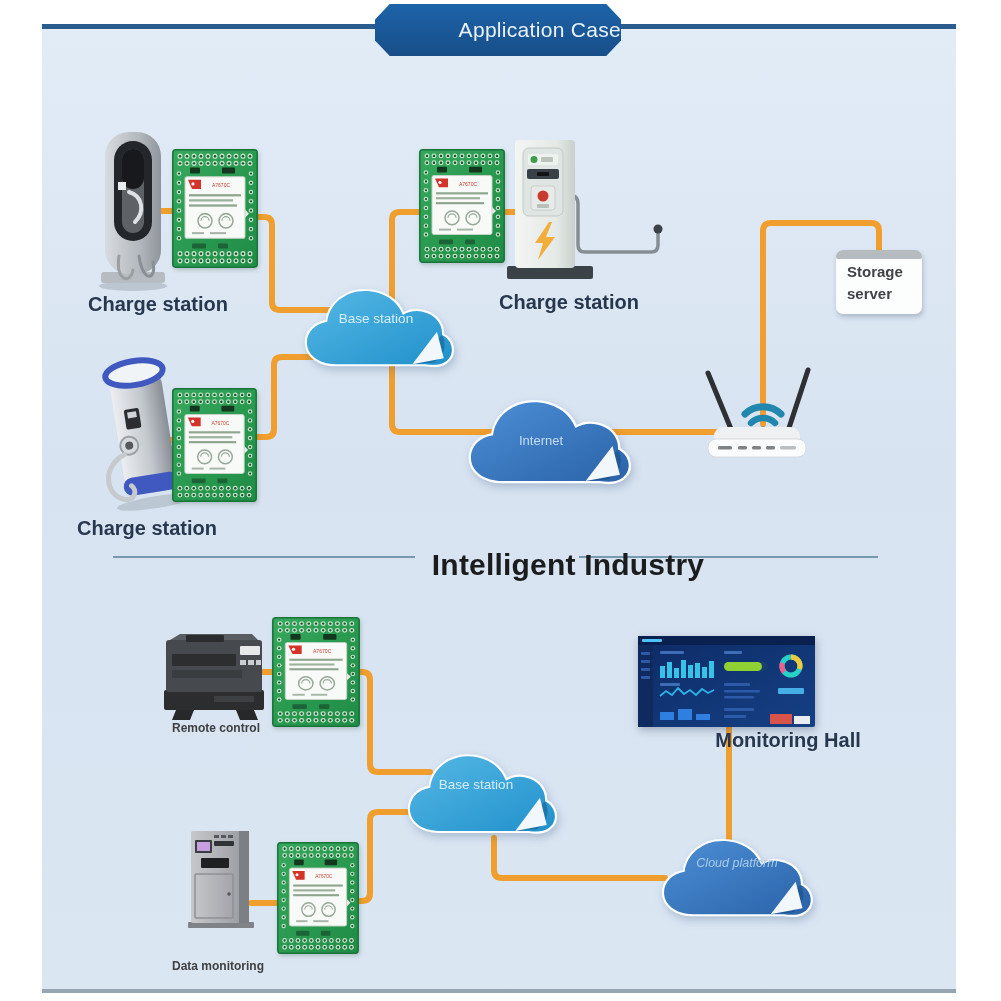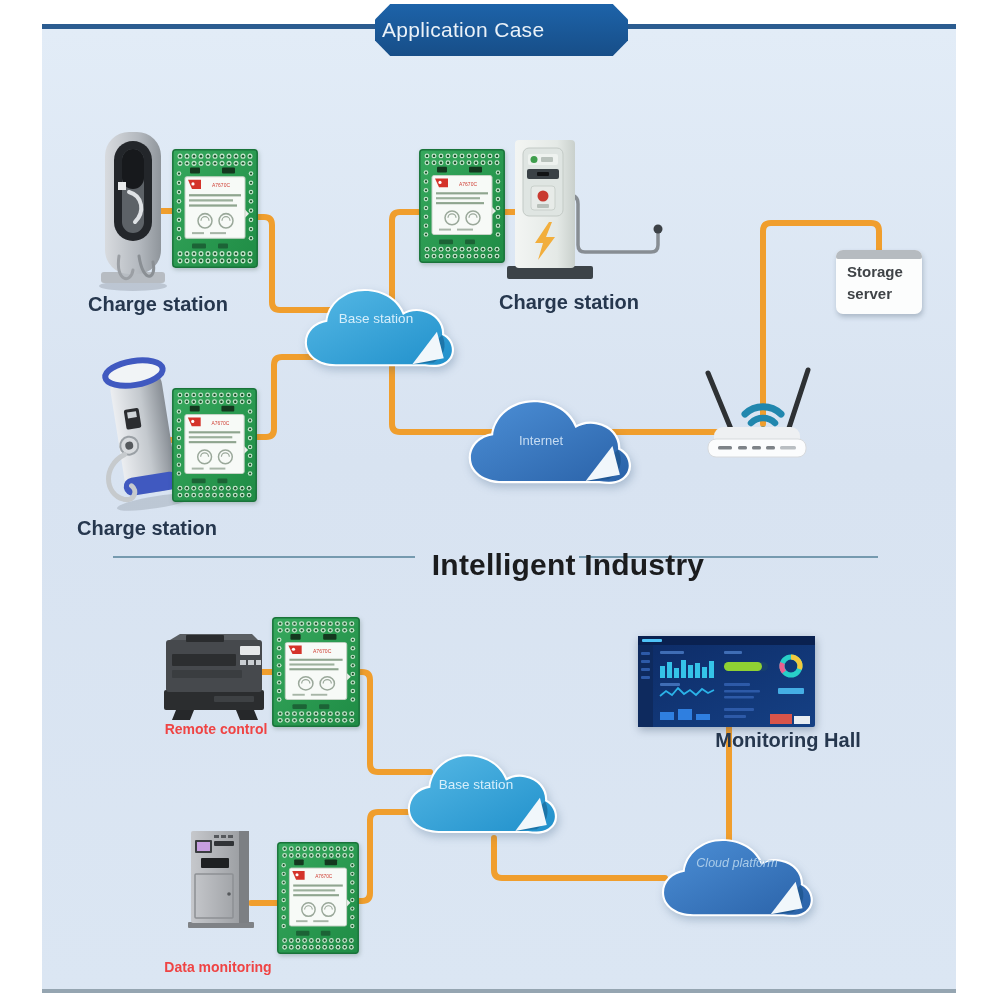--- a/index.html
+++ b/index.html
@@ -4,28 +4,28 @@
 <style>
   html,body{margin:0;padding:0;background:#ffffff;}
   .page{position:relative;width:1001px;height:1001px;background:#ffffff;overflow:hidden;
         font-family:"Liberation Sans","DejaVu Sans",sans-serif;}
   .panel{position:absolute;left:42px;top:24px;width:914px;height:969px;
          background:linear-gradient(180deg,#e2ecf7 0%,#d8e3f1 45%,#dbe6f3 100%);
          border-top:5px solid #2b5c90;border-bottom:4px solid #95a5b1;box-sizing:border-box;}
   .banner{position:absolute;left:375px;top:4px;width:246px;height:52px;
           background:linear-gradient(180deg,#1d63a9 0%,#174e88 100%);
           clip-path:polygon(6% 0,94% 0,100% 30%,100% 70%,94% 100%,6% 100%,0 70%,0 30%);
-          display:flex;align-items:center;justify-content:flex-start;z-index:8;padding-left:7px;}
+          display:flex;align-items:center;justify-content:flex-end;z-index:8;}
   .banner span{color:#eaf1f8;font-size:21px;letter-spacing:.3px;}
   .sec-title{position:absolute;transform:translateX(-50%);color:#1b1c1e;font-size:30px;
              font-weight:600;letter-spacing:.2px;z-index:6;white-space:nowrap;}
   .divider{position:absolute;height:2px;background:#648da3;opacity:.85;z-index:2;}
   .dev-label{position:absolute;transform:translateX(-50%);color:#26374e;font-weight:700;
              font-size:20px;z-index:6;white-space:nowrap;}
-  .dev-label.small{font-size:14px;font-weight:600;color:#ef4444;}
+  .dev-label.small{font-size:12px;font-weight:600;color:#404040;}
   .lines-layer{position:absolute;left:0;top:0;z-index:1;}
   .device{position:absolute;z-index:2;}
   .pcb{position:absolute;z-index:2;filter:drop-shadow(1px 2px 2px rgba(40,70,50,.25));}
   .pcb svg{width:100%;height:100%;display:block;}
   .cloud{position:absolute;z-index:3;filter:drop-shadow(2px 4px 4px rgba(30,70,110,.25));}
   .cloud svg{width:100%;height:100%;display:block;overflow:visible;}
   .cloud-label{position:absolute;z-index:4;text-align:center;line-height:1.45;}
   .cloud-label.light{color:#d5eefb;font-size:13.5px;}
   .cloud-label.dark{color:#c6dcf2;font-size:13px;}
   .storage-box{position:absolute;left:836px;top:250px;width:86px;height:64px;background:#fcfdfd;

